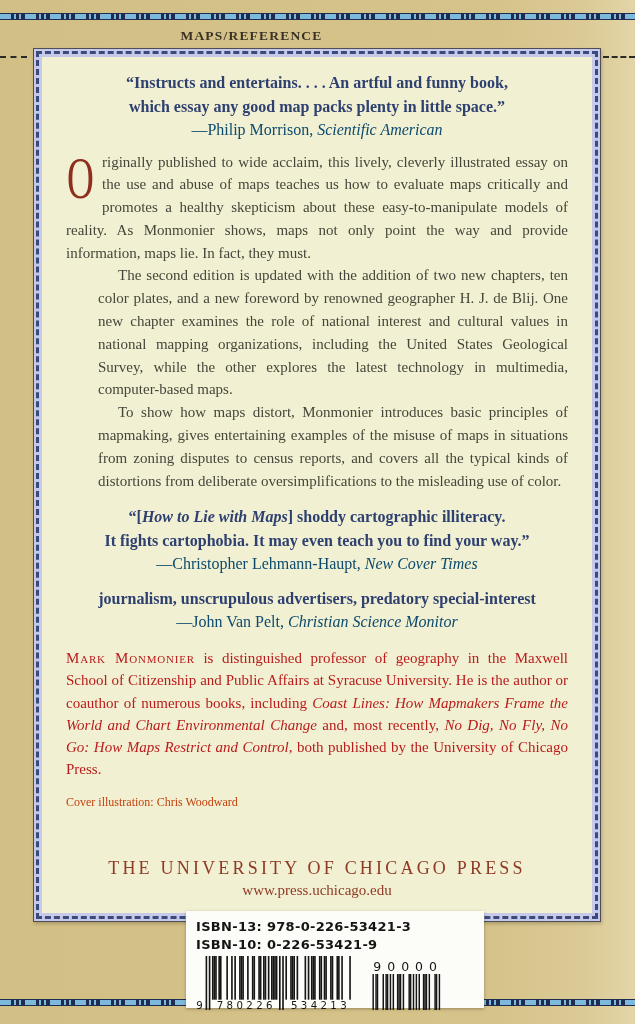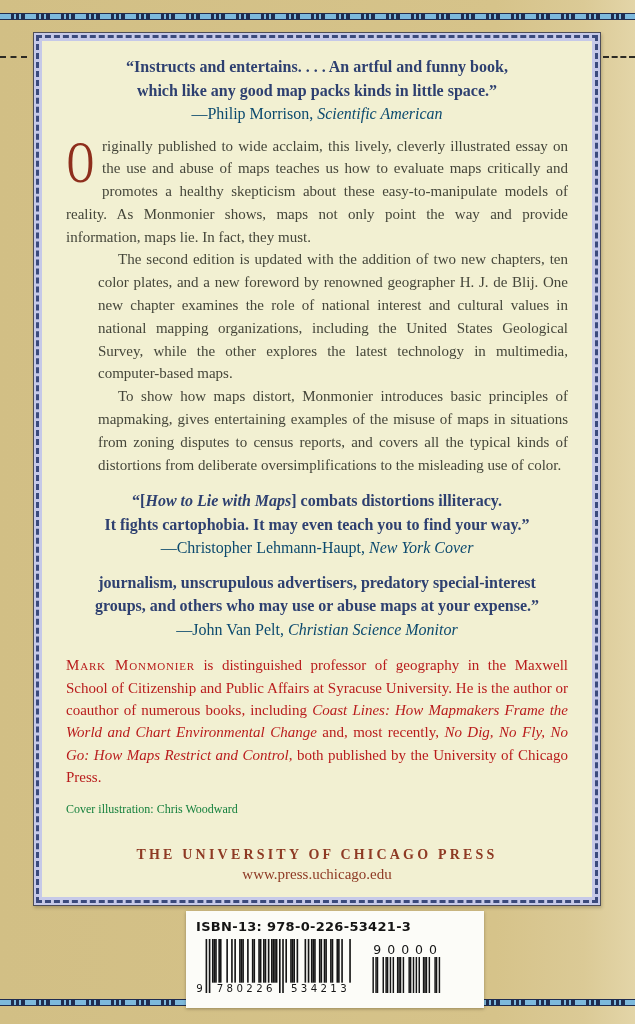--- a/index.html
+++ b/index.html
@@ -22,21 +22,21 @@
   .strip-bottom{top:999px;}
   .category{
     position:absolute;top:28px;left:0;width:503px;text-align:center;
     font-size:13.5px;letter-spacing:1.2px;color:#3a3226;font-weight:600;
   }
   .tick{position:absolute;top:56px;border-top:2.5px dashed #2c2a24;height:0;}
   .tick-left{left:0;width:27px;}
   .tick-right{left:603px;width:32px;}
   
   .panel{
-    position:absolute;left:33px;top:32px;width:568px;height:874px;
+    position:absolute;left:33px;top:48px;width:568px;height:874px;
     box-sizing:border-box;background:#c6c9e8;border:1px solid #4d4d58;
     padding:2px;box-shadow:1px 2px 3px rgba(60,50,20,.25);
   }
   .panel-dash{
     box-sizing:border-box;width:100%;height:100%;
     border:3px dashed #3b4a7c;background:#c6c9e8;padding:3px;
   }
   .panel-inner{
     box-sizing:border-box;width:100%;height:100%;background:#f2f0d2;
     padding:12px 24px 10px;display:flex;flex-direction:column;overflow:hidden;
@@ -55,23 +55,23 @@
   .body-copy p{margin:0;}
   .body-copy p.indent{text-indent:20px;margin-left:32px;}
   .dropcap{
     float:left;width:30px;height:48px;margin:3px 5px 0 1px;
     font-size:60px;line-height:49px;color:#8e2e1c;
     transform:scaleX(.62);transform-origin:left center;
   }
   .bio{color:#b91c1c;font-size:15px;line-height:22.3px;text-align:justify;margin:13px 0 0;}
   .bio .sc{font-variant:small-caps;letter-spacing:.8px;}
   .bio .it{font-style:italic;}
-  .cover-credit{margin-top:14px;font-size:12px;color:#15803d;}
+  .cover-credit{margin-top:14px;font-size:12px;color:#c2410c;}
   .publisher{margin-top:auto;text-align:center;color:#8e3a24;padding-bottom:4px;}
-  .publisher-name{font-size:14px;font-weight:bold;letter-spacing:3.2px;}
+  .publisher-name{font-size:18px;font-weight:normal;letter-spacing:3.2px;}
   .publisher-site{font-size:15px;margin-top:3px;}
   
   .sticker{
     position:absolute;left:186px;top:911px;width:298px;height:97px;
     background:#fcfcf8;z-index:5;box-shadow:0 1px 3px rgba(40,30,10,.35);
     padding:7px 10px 4px;box-sizing:border-box;
     font-family:"DejaVu Sans",sans-serif;color:#141414;
   }
   .isbn-line{font-size:13px;font-weight:bold;line-height:17.5px;letter-spacing:.3px;}
   .codes{display:flex;align-items:flex-end;margin-top:3px;}
@@ -91,57 +91,57 @@
 
   <div class="tick tick-left"></div>
   <div class="tick tick-right"></div>
 
   <div class="panel">
     <div class="panel-dash">
       <div class="panel-inner">
 
         <div class="quote q1">
           <div>“Instructs and entertains. . . . An artful and funny book,</div>
-          <div>which like any good map packs kinds in little space.”</div>
+          <div>which essay any good map packs plenty in little space.”</div>
           <div class="attribution"><span>—Philip Morrison, </span><span class="src">Scientific American</span></div>
         </div>
 
         <div class="body-copy">
           <p><span class="dropcap">O</span><span>riginally published to wide acclaim, this lively, cleverly illustrated essay on the use and abuse of maps teaches us how to evaluate maps critically and promotes a healthy skepticism about these easy-to-manipulate models of reality. As Monmonier shows, maps not only point the way and provide information, maps lie. In fact, they must.</span></p>
           <p class="indent">The second edition is updated with the addition of two new chapters, ten color plates, and a new foreword by renowned geographer H. J. de Blij. One new chapter examines the role of national interest and cultural values in national mapping organizations, including the United States Geological Survey, while the other explores the latest technology in multimedia, computer-based maps.</p>
           <p class="indent">To show how maps distort, Monmonier introduces basic principles of mapmaking, gives entertaining examples of the misuse of maps in situations from zoning disputes to census reports, and covers all the typical kinds of distortions from deliberate oversimplifications to the misleading use of color.</p>
         </div>
 
         <div class="quote q2">
-          <div><span>“[</span><span class="qi">How to Lie with Maps</span><span>] combats distortions illiteracy.</span></div>
+          <div><span>“[</span><span class="qi">How to Lie with Maps</span><span>] shoddy cartographic illiteracy.</span></div>
           <div>It fights cartophobia. It may even teach you to find your way.”</div>
-          <div class="attribution"><span>—Christopher Lehmann-Haupt, </span><span class="src">New York Cover</span></div>
+          <div class="attribution"><span>—Christopher Lehmann-Haupt, </span><span class="src">New Cover Times</span></div>
         </div>
 
         <div class="quote q3">
           <div>journalism, unscrupulous advertisers, predatory special-interest</div>
-          <div>groups, and others who may use or abuse maps at your expense.”</div>
           <div class="attribution"><span>—John Van Pelt, </span><span class="src">Christian Science Monitor</span></div>
         </div>
 
         <p class="bio"><span class="sc">Mark Monmonier</span><span> is distinguished professor of geography in the Maxwell School of Citizenship and Public Affairs at Syracuse University. He is the author or coauthor of numerous books, including </span><span class="it">Coast Lines: How Mapmakers Frame the World and Chart Environmental Change</span><span> and, most recently, </span><span class="it">No Dig, No Fly, No Go: How Maps Restrict and Control</span><span>, both published by the University of Chicago Press.</span></p>
 
         <div class="cover-credit">Cover illustration: Chris Woodward</div>
 
         <div class="publisher">
           <div class="publisher-name">THE UNIVERSITY OF CHICAGO PRESS</div>
           <div class="publisher-site">www.press.uchicago.edu</div>
         </div>
 
       </div>
     </div>
   </div>
 
   <div class="sticker">
     <div class="isbn-line">ISBN-13: 978-0-226-53421-3</div>
+    <div class="isbn-line">ISBN-10: 0-226-53421-9</div>
     <div class="codes">
       <svg id="ean-svg" class="ean" viewBox="0 0 104 34" preserveAspectRatio="none">
           <rect x="6" y="0" width="1.02" height="34" fill="#151515"></rect>
           <rect x="8" y="0" width="1.02" height="34" fill="#151515"></rect>
           <rect x="10" y="0" width="1.02" height="27.5" fill="#151515"></rect>
           <rect x="11" y="0" width="1.02" height="27.5" fill="#151515"></rect>
           <rect x="12" y="0" width="1.02" height="27.5" fill="#151515"></rect>
           <rect x="14" y="0" width="1.02" height="27.5" fill="#151515"></rect>
           <rect x="15" y="0" width="1.02" height="27.5" fill="#151515"></rect>
           <rect x="19" y="0" width="1.02" height="27.5" fill="#151515"></rect>

